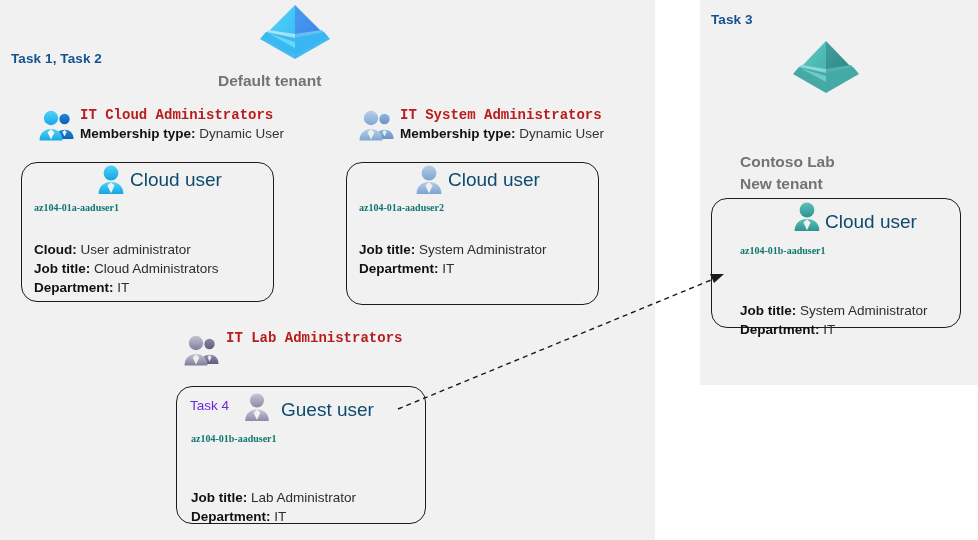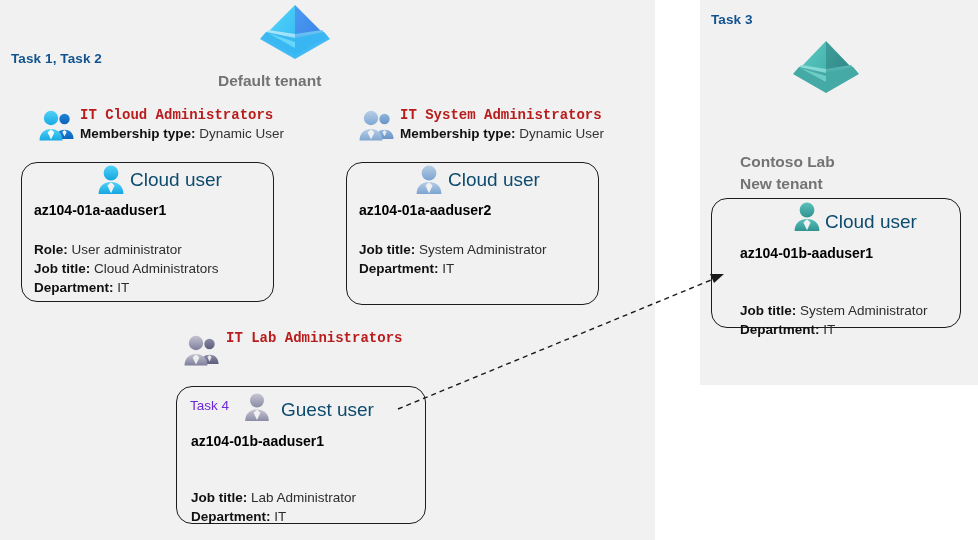--- a/index.html
+++ b/index.html
@@ -54,21 +54,21 @@
     position:absolute;
     display:flex;align-items:center;
     white-space:nowrap;
   }
   .card-head .htext{font-size:19px;color:#0c4a6e;}
   .card-head .tasktag{
     font-weight:normal;font-size:13.5px;color:#6d28d9;margin-right:15px;
   }
   .card-user{
     position:absolute;
-    font-weight:bold;font-size:14px;color:#000000;white-space:nowrap;
+    font-weight:bold;font-size:10px;color:#0f766e;white-space:nowrap;font-family:Liberation Serif, serif;
   }
   .card-props{
     position:absolute;
     font-size:13.5px;line-height:19px;color:#2d2d2d;white-space:nowrap;
   }
   .card-props b{color:#111;font-weight:bold;}
 
   svg.icon{display:block;}
   .ico-abs{position:absolute;}
 </style>
@@ -185,21 +185,21 @@
     <path d="M2.6 30c0-7.8 5.4-11.9 12.4-11.9S27.4 22.2 27.4 30z" fill="url(#cu1)"></path>
     <path d="M15 18.3l3.6 3.3-3.6 7.6-3.6-7.6z" fill="#f1f1f1"></path>
   </svg>
 </div>
 <div class="card-head" style="left:130px;top:169px;">
   <span class="htext">Cloud user</span>
 </div>
 <div class="card-user" style="left:34px;top:202px;">az104-01a-aaduser1</div>
 <div class="card-props" style="left:34px;top:240px;">
   <div>
-    <b>Role:</b>
+    <b>Cloud:</b>
     <span>User administrator</span>
   </div>
   <div>
     <b>Job title:</b>
     <span>Cloud Administrators</span>
   </div>
   <div>
     <b>Department:</b>
     <span>IT</span>
   </div>

